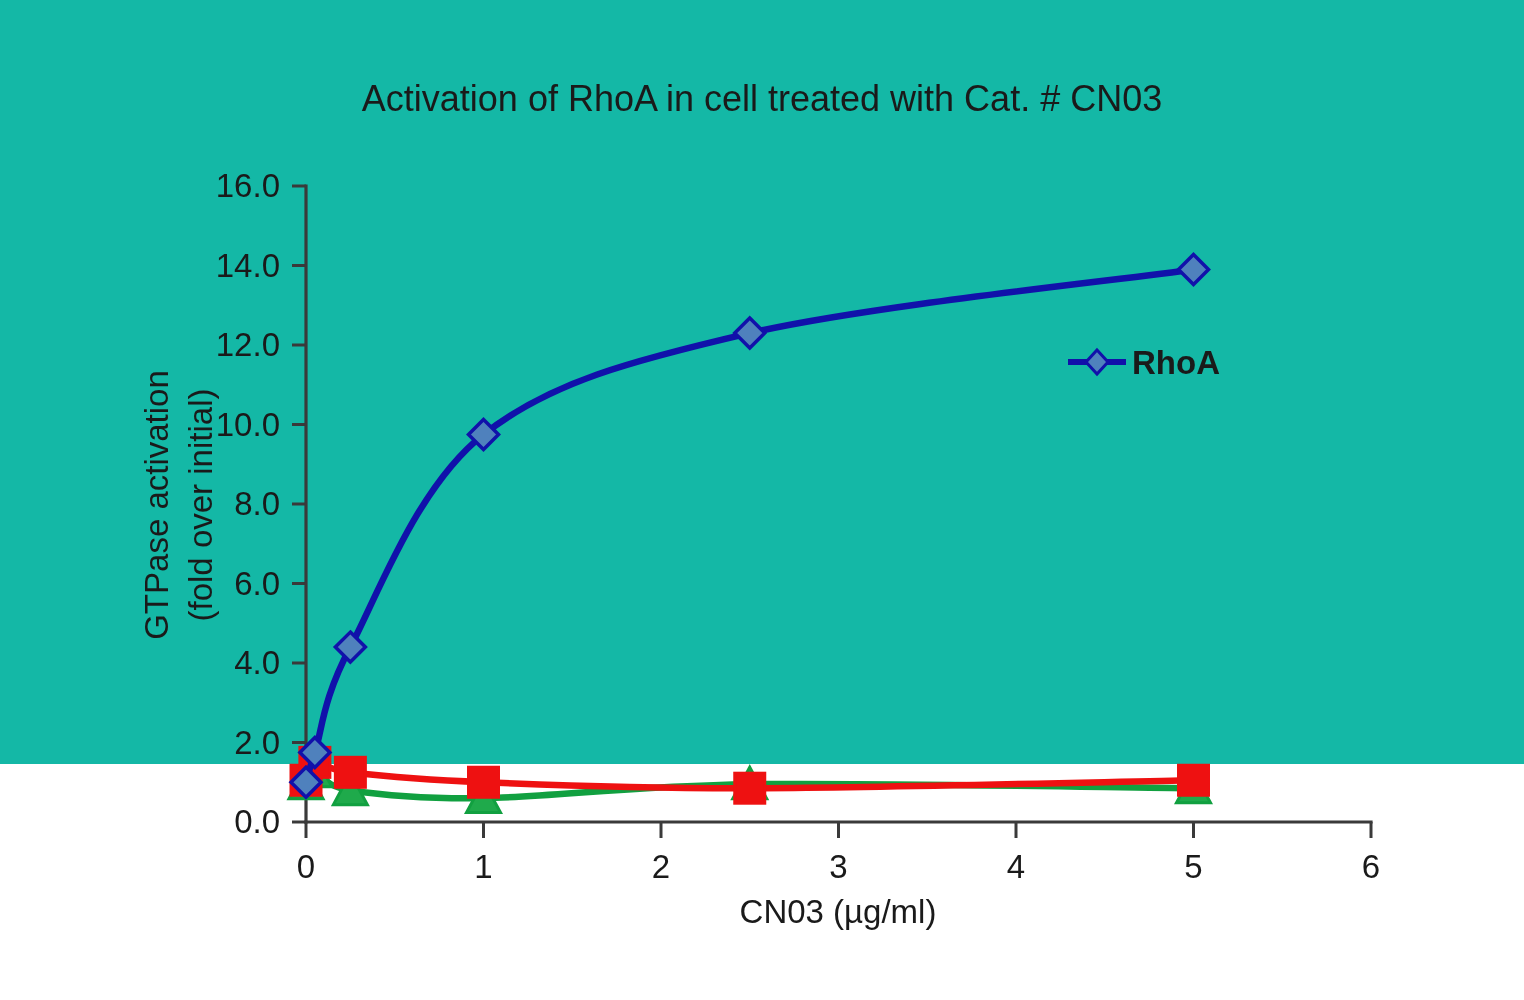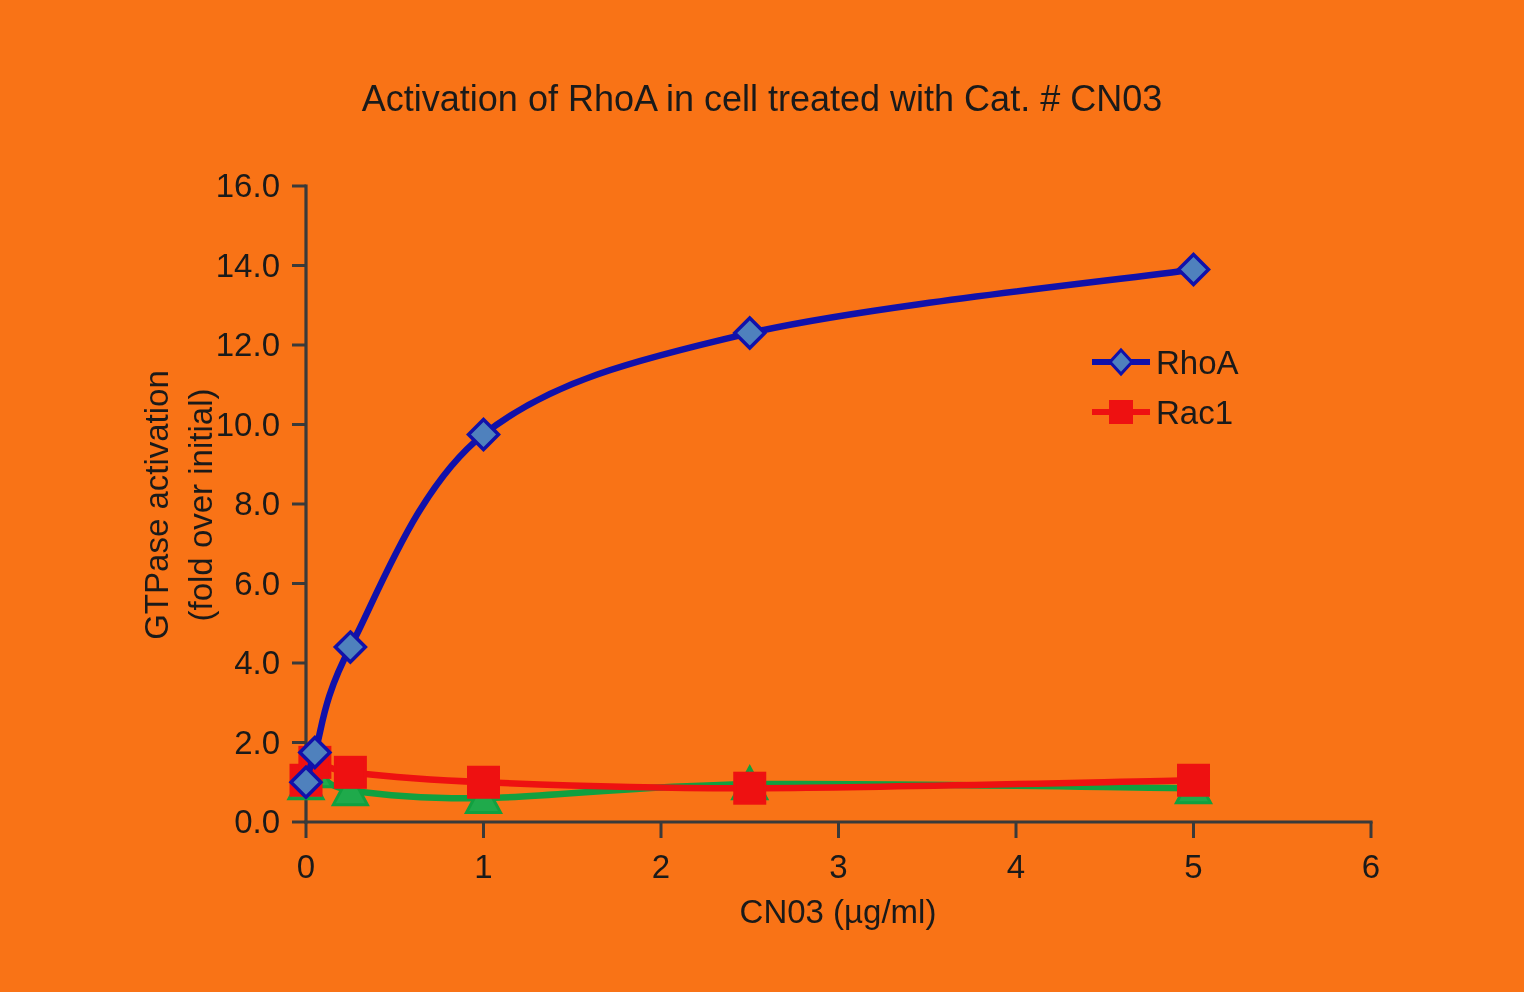--- a/index.html
+++ b/index.html
@@ -10,22 +10,22 @@
   body {
     width: 1524px;
     height: 1000px;
     font-family: "Liberation Sans", sans-serif;
     color: #000000;
     overflow: hidden;
   }
   #figure {
     position: relative;
     width: 1524px;
-    height: 992px;
-    background: #f97316;
+    height: 764px;
+    background: #14b8a6;
   }
   #chart-title {
     position: absolute;
     top: 78px;
     left: 0;
     width: 1524px;
     text-align: center;
     font-size: 36px;
     font-weight: 400;
     letter-spacing: 0px;
@@ -58,23 +58,24 @@
     stroke-linejoin: round;
     stroke-linecap: round;
   }
   .axis-title {
     font-family: "Liberation Sans", sans-serif;
     font-size: 33px;
     fill: #1a1a1a;
   }
   #legend {
     position: absolute;
-    left: 1090px;
+    left: 1066px;
     top: 338px;
     width: 200px;
+    font-weight: bold;
   }
   .legend-row {
     display: flex;
     align-items: center;
     height: 48px;
     margin-bottom: 2px;
   }
   .legend-swatch {
     width: 62px;
     height: 30px;
@@ -172,24 +173,15 @@
   <div id="legend">
     <div class="legend-row">
       <span class="legend-swatch">
         <svg width="62" height="30" viewBox="0 0 62 30">
           <line x1="2" y1="15" x2="60" y2="15" stroke="#1111AA" stroke-width="6"></line>
           <polygon points="31,3 42,15 31,27 20,15" fill="#4F81BD" stroke="#1111AA" stroke-width="3"></polygon>
         </svg>
       </span>
       <span class="legend-label">RhoA</span>
     </div>
-    <div class="legend-row">
-      <span class="legend-swatch">
-        <svg width="62" height="30" viewBox="0 0 62 30">
-          <line x1="2" y1="15" x2="60" y2="15" stroke="#EE1111" stroke-width="6"></line>
-          <rect x="20" y="4" width="22" height="22" fill="#EE1111" stroke="#EE1111" stroke-width="2"></rect>
-        </svg>
-      </span>
-      <span class="legend-label">Rac1</span>
-    </div>
   </div>
 
 </div>
 
 </body></html>

